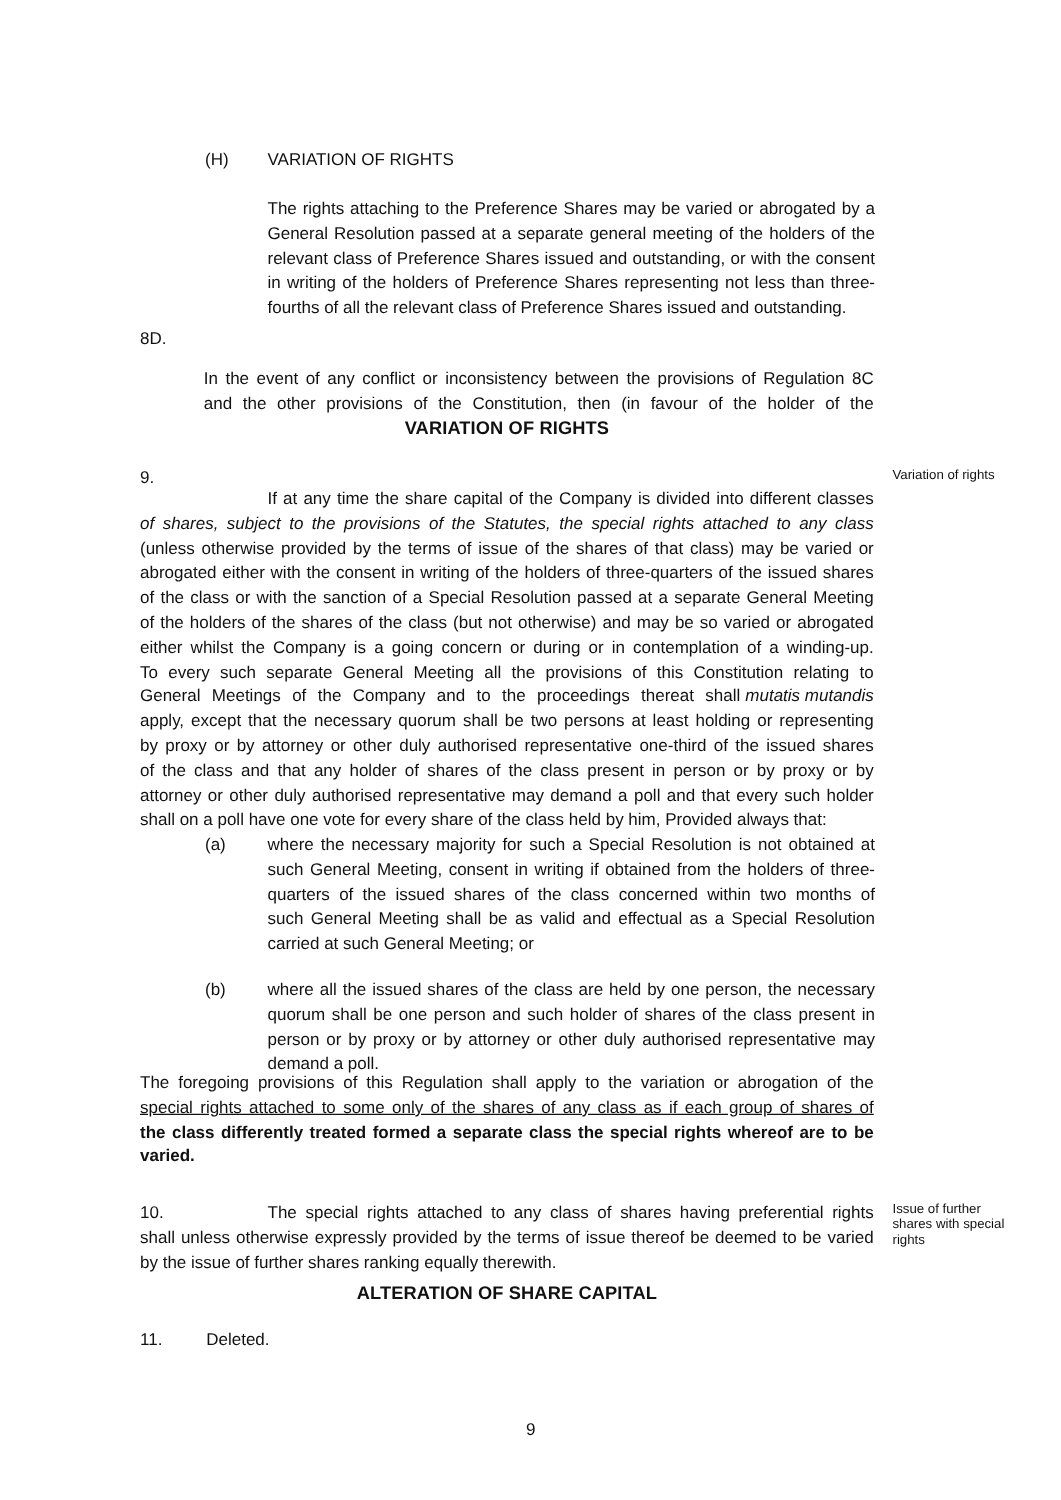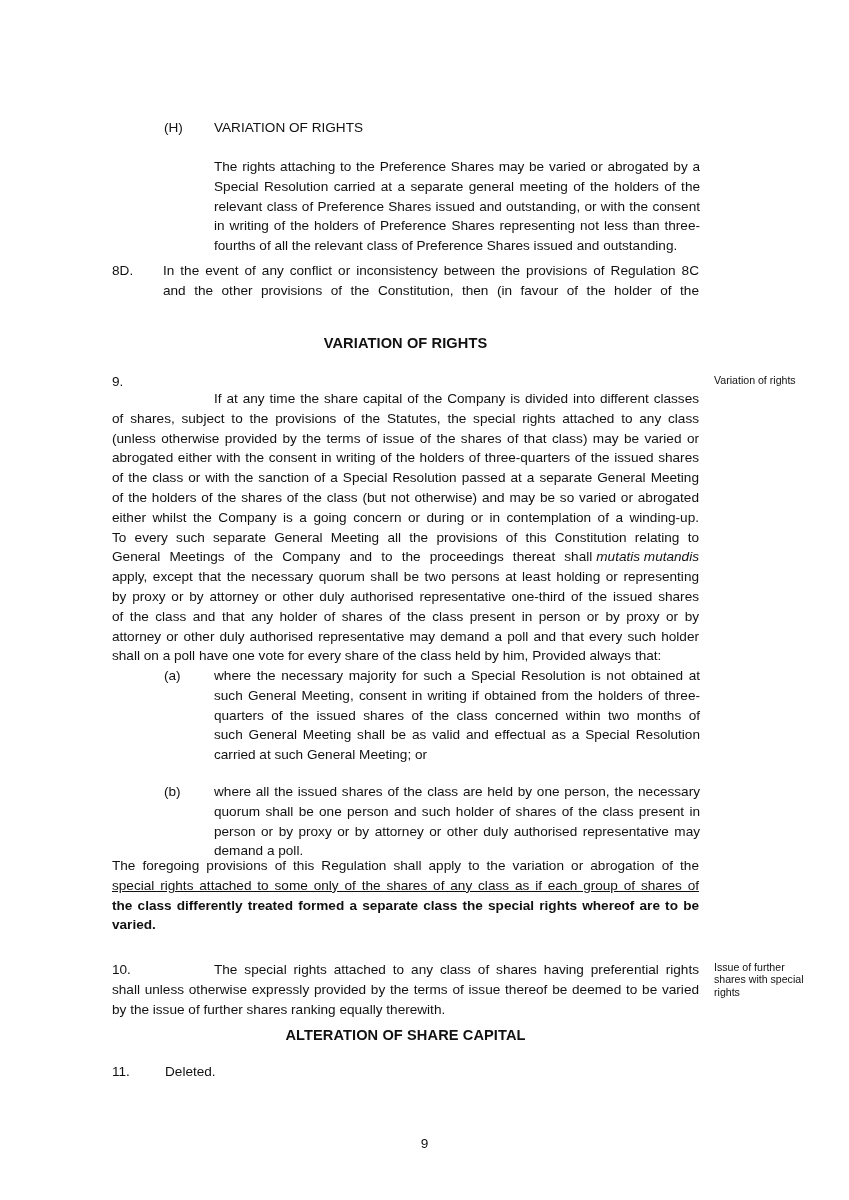--- a/index.html
+++ b/index.html
@@ -19,43 +19,43 @@
     .page-num { position: absolute; left: 0; width: 849px; text-align: center; top: 1136px; font-size: 13.6px; }
   </style>
 </head>
 <body>
 
 <div>
   <div class="abs txt" style="left:164px; top:118px;">(H)</div>
   <div class="abs txt" style="left:214px; top:118px;">VARIATION OF RIGHTS</div>
   <div class="abs txt" style="left:214px; top:157px; width:486px;">
     <div class="just-last" style="text-align-last:justify;">The rights attaching to the Preference Shares may be varied or abrogated by a</div>
-    <div class="just-last" style="text-align-last:justify;">Special Resolution carried at a separate general meeting of the holders of the</div>
+    <div class="just-last" style="text-align-last:justify;">General Resolution passed at a separate general meeting of the holders of the</div>
     <div class="just-last" style="text-align-last:justify;">relevant class of Preference Shares issued and outstanding, or with the consent</div>
     <div class="just-last" style="text-align-last:justify;">in writing of the holders of Preference Shares representing not less than three-</div>
     <div>fourths of all the relevant class of Preference Shares issued and outstanding.</div>
   </div>
 </div>
 
 <div>
   <div class="abs txt" style="left:112px; top:261px;">8D.</div>
   <div class="abs txt" style="left:163px; top:261px; width:536px;">
-    <div style="text-align:justify; text-align-last:justify;">In the event of any conflict or inconsistency between the provisions of Regulation 8C</div>
+    <div style="text-align:justify; text-align-last:justify;margin-top:32px;">In the event of any conflict or inconsistency between the provisions of Regulation 8C</div>
     <div style="text-align:justify; text-align-last:justify;">and the other provisions of the Constitution, then (in favour of the holder of the</div>
   </div>
 </div>
 
 <div class="heading" style="top:335px;">VARIATION OF RIGHTS</div>
 
 <div>
   <div class="abs txt" style="left:112px; top:372px;">9.</div>
   <div class="margin-note" style="top:374px;">Variation of rights</div>
   <div class="abs txt" style="left:112px; top:372px; width:587px;margin-top:17px;">
     <div style="padding-left:102px; text-align:justify; text-align-last:justify;">If at any time the share capital of the Company is divided into different classes</div>
-    <div style="text-align:justify; text-align-last:justify;">of shares, subject to the provisions of the Statutes, the special rights attached to any class</div>
+    <div style="text-align:justify; text-align-last:justify;font-style:italic;">of shares, subject to the provisions of the Statutes, the special rights attached to any class</div>
     <div style="text-align:justify; text-align-last:justify;">(unless otherwise provided by the terms of issue of the shares of that class) may be varied or</div>
     <div style="text-align:justify; text-align-last:justify;">abrogated either with the consent in writing of the holders of three-quarters of the issued shares</div>
     <div style="text-align:justify; text-align-last:justify;">of the class or with the sanction of a Special Resolution passed at a separate General Meeting</div>
     <div style="text-align:justify; text-align-last:justify;">of the holders of the shares of the class (but not otherwise) and may be so varied or abrogated</div>
     <div style="text-align:justify; text-align-last:justify;">either whilst the Company is a going concern or during or in contemplation of a winding-up.</div>
     <div style="text-align:justify; text-align-last:justify;">To every such separate General Meeting all the provisions of this Constitution relating to</div>
     <div style="display:flex; justify-content:space-between;">
       <span style="flex:1; text-align:justify; text-align-last:justify; padding-right:4px;">General Meetings of the Company and to the proceedings thereat shall</span>
       <i>mutatis mutandis</i>
     </div>

